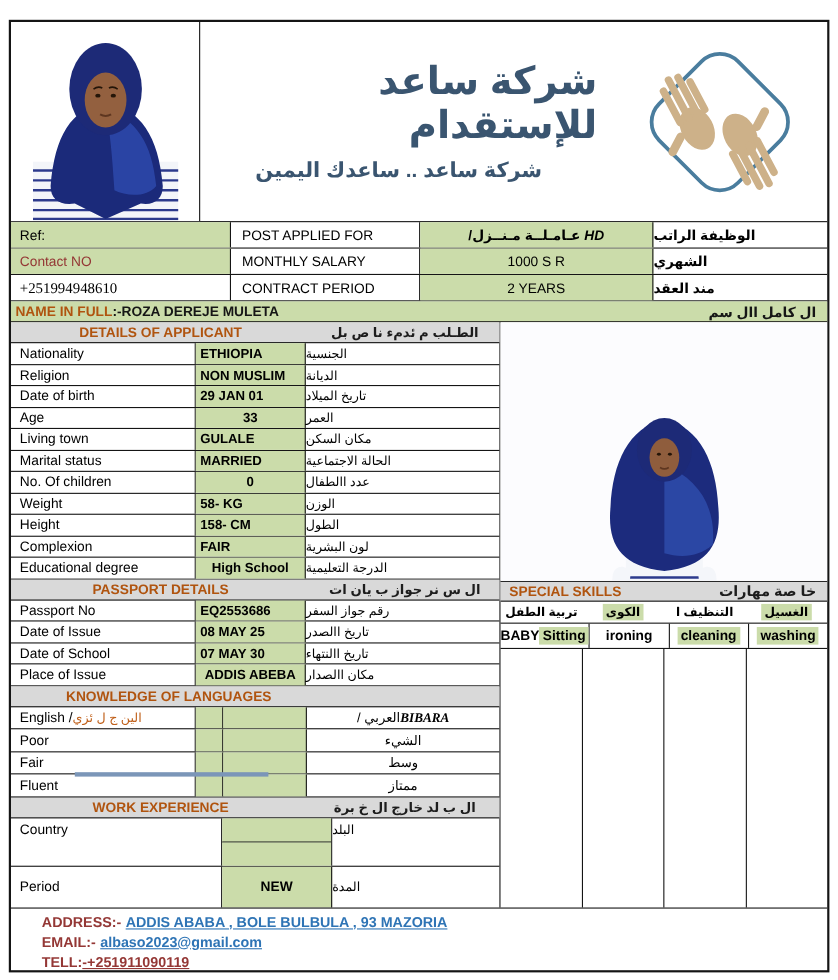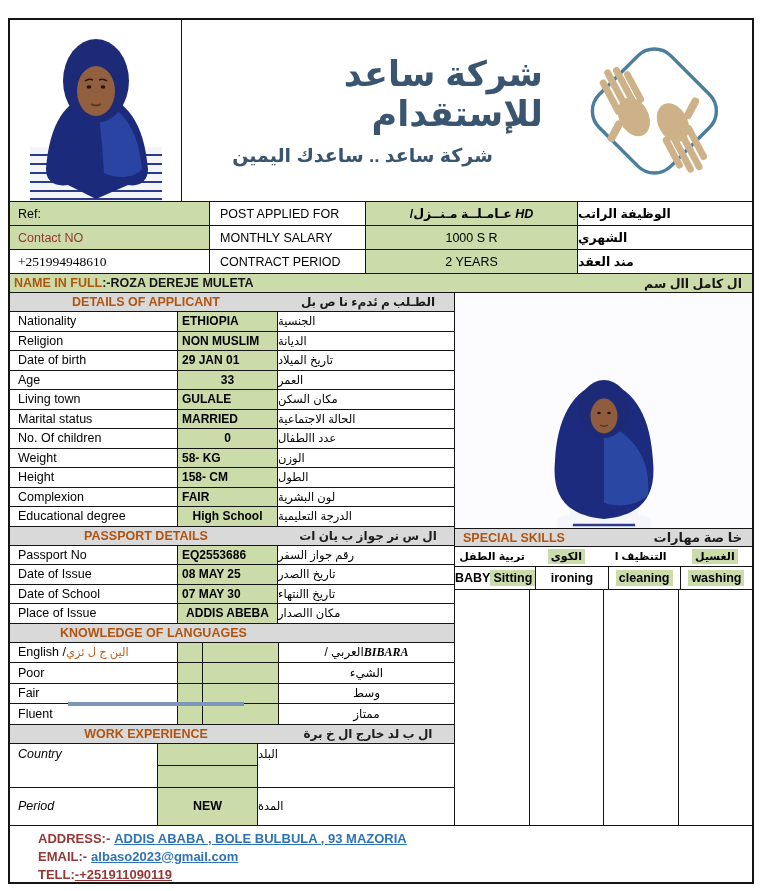--- a/index.html
+++ b/index.html
@@ -14,21 +14,21 @@
   .company { flex:1; display:flex; flex-direction:column; align-items:center; justify-content:center; padding-right:4px; }
   .company-name { font-size:35px; font-weight:bold; color:#3a5570; letter-spacing:0px; }
   .company-tag  { font-size:19px; font-weight:bold; color:#3a5570; margin-top:10px; }
   .logo-cell { width:205px; display:flex; align-items:center; justify-content:center; }
 
   
   .trow { display:flex; height:24px; border-bottom:1px solid #151515; font-size:12.5px; }
   .trow > div { border-right:1px solid #151515; display:flex; align-items:center; }
   .trow > div:last-child { border-right:none; }
   .tc1 { width:200px; padding-left:8px; }
-  .tc2 { width:156px; padding-left:10px; }
+  .tc2 { width:172px; padding-left:10px; }
   .tc3 { width:212px; justify-content:center; }
   .tc4 { flex:1; justify-content:flex-end; padding-right:8px; font-weight:bold; }
   .green { background:#cbdcaa; }
   .maroon { color:#943735; font-weight:normal; }
   .serif { font-family:"Liberation Serif","DejaVu Serif",serif; font-size:13.5px; }
   .hd-val { font-weight:bold; }
   .hd-val i { font-style:italic; }
 
   
   .name-row { height:19px; background:#cbdcaa; border-bottom:1px solid #151515; display:flex;
@@ -59,21 +59,21 @@
   .lrow > div { display:flex; align-items:center; }
   .l-lbl { width:168px; padding-left:8px; border-right:1px solid #151515; }
   .l-g1 { width:25px; background:#cbdcaa; border-right:1px solid #151515; }
   .l-g2 { width:76px; background:#cbdcaa; border-right:1px solid #151515; }
   .l-ar { flex:1; justify-content:center; font-size:12px; }
   .or-ar { color:#c0601a; font-size:11.5px; }
   .bib i { font-family:"Liberation Serif","DejaVu Serif",serif; font-style:italic; font-weight:bold; }
   .blue-line { position:absolute; left:58px; bottom:-3px; width:176px; height:4px; background:#7b96b8; z-index:5; }
 
   .wrow { display:flex; border-bottom:1px solid #151515; font-size:12.5px; }
-  .w-lbl { width:148px; padding-left:8px; border-right:1px solid #151515; display:flex; align-items:center;font-style:italic; }
+  .w-lbl { width:192px; padding-left:8px; border-right:1px solid #151515; display:flex; align-items:center; }
   .w-val { width:100px; background:#cbdcaa; border-right:1px solid #151515; display:flex; align-items:center; justify-content:center; font-weight:bold; }
   .w-ar { flex:1; display:flex; align-items:center; justify-content:flex-end; padding-right:8px; font-size:11.5px; }
 
   
   .full-photo { flex:1; background:#fdfdfe; position:relative; overflow:hidden; }
   .sk-hdr { height:19px; background:#d9d9d9; border-top:1px solid #151515; border-bottom:1px solid #151515;
             display:flex; align-items:center; font-size:12.5px; font-weight:bold; }
   .sk-title { color:#b0540f; padding-left:8px; }
   .sk-ar { margin-left:auto; padding-right:10px; font-weight:bold; font-size:13px; color:#1d1d1d; }
   .sk-arrow { height:20px; display:flex; border-bottom:1.5px solid #151515; font-size:11px; font-weight:bold; }

